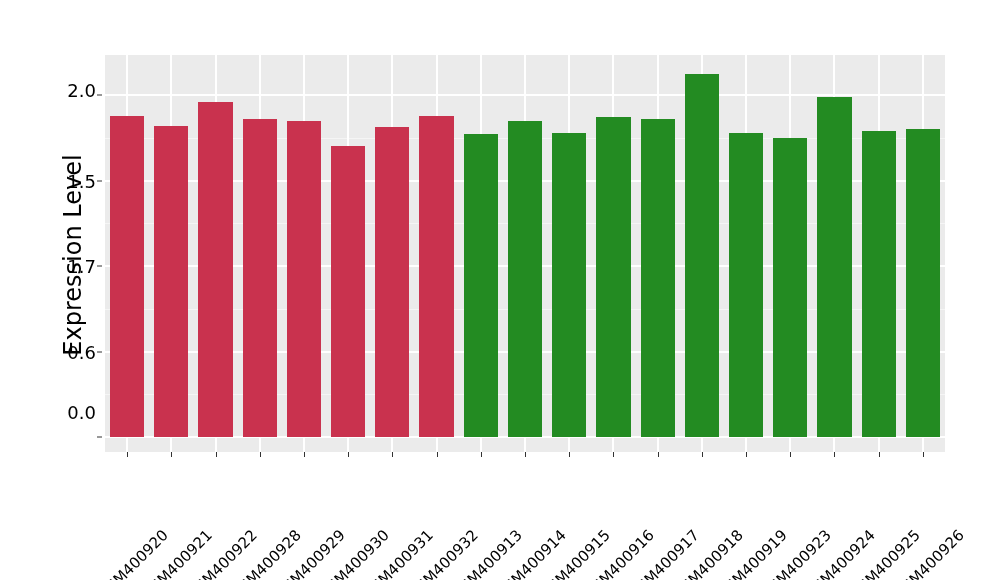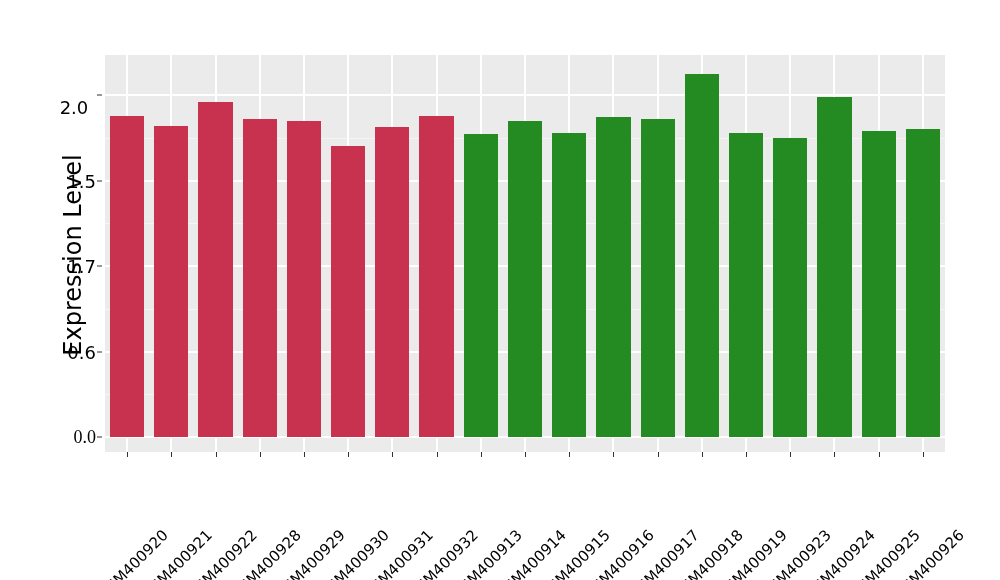--- a/index.html
+++ b/index.html
@@ -143,25 +143,25 @@
   }
 </style>
 </head>
 <body>
 
 <div id="chart-root">
 
   <div id="y-axis-title">Expression Level</div>
 
   <div id="y-tick-labels">
-      <div class="y-tick-label" style="top: 437px; font-family: Liberation Serif, serif;">0.0</div>
+      <div class="y-tick-label" style="top: 412px;">0.0</div>
       <div class="y-tick-label" style="top: 351.5px;">0.6</div>
       <div class="y-tick-label" style="top: 266px;">1.7</div>
       <div class="y-tick-label" style="top: 180.5px;">1.5</div>
-      <div class="y-tick-label" style="top: 107px; text-align: center;">2.0</div>
+      <div class="y-tick-label" style="top: 90px;">2.0</div>
     </div>
   <div id="y-tick-marks">
       <div class="y-tick-mark" style="top: 437px;"></div>
       <div class="y-tick-mark" style="top: 351.5px;"></div>
       <div class="y-tick-mark" style="top: 266px;"></div>
       <div class="y-tick-mark" style="top: 180.5px;"></div>
       <div class="y-tick-mark" style="top: 95px;"></div>
     </div>
 
   <div id="panel">

